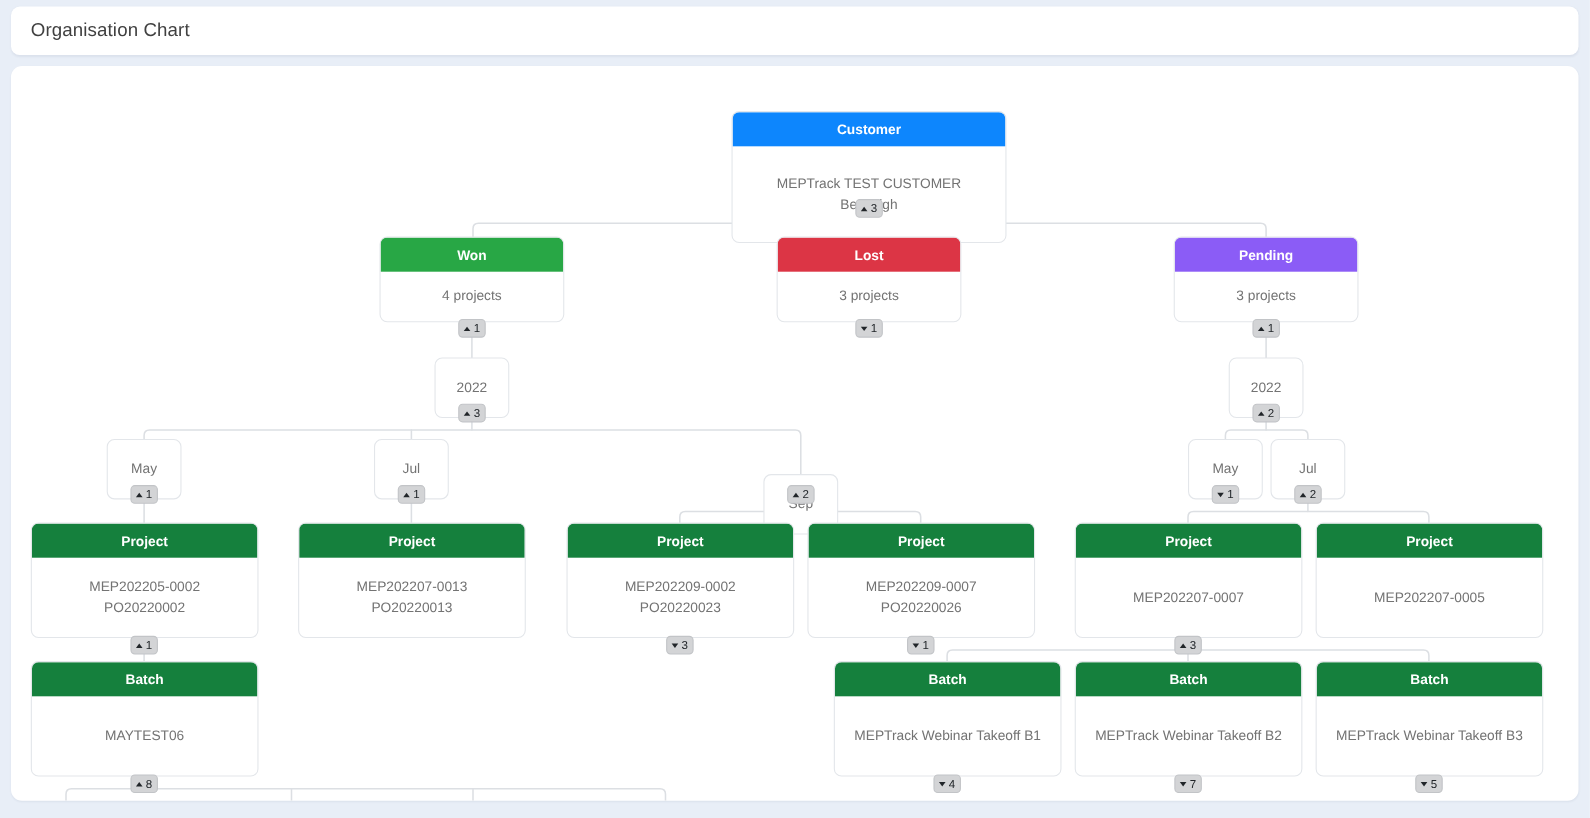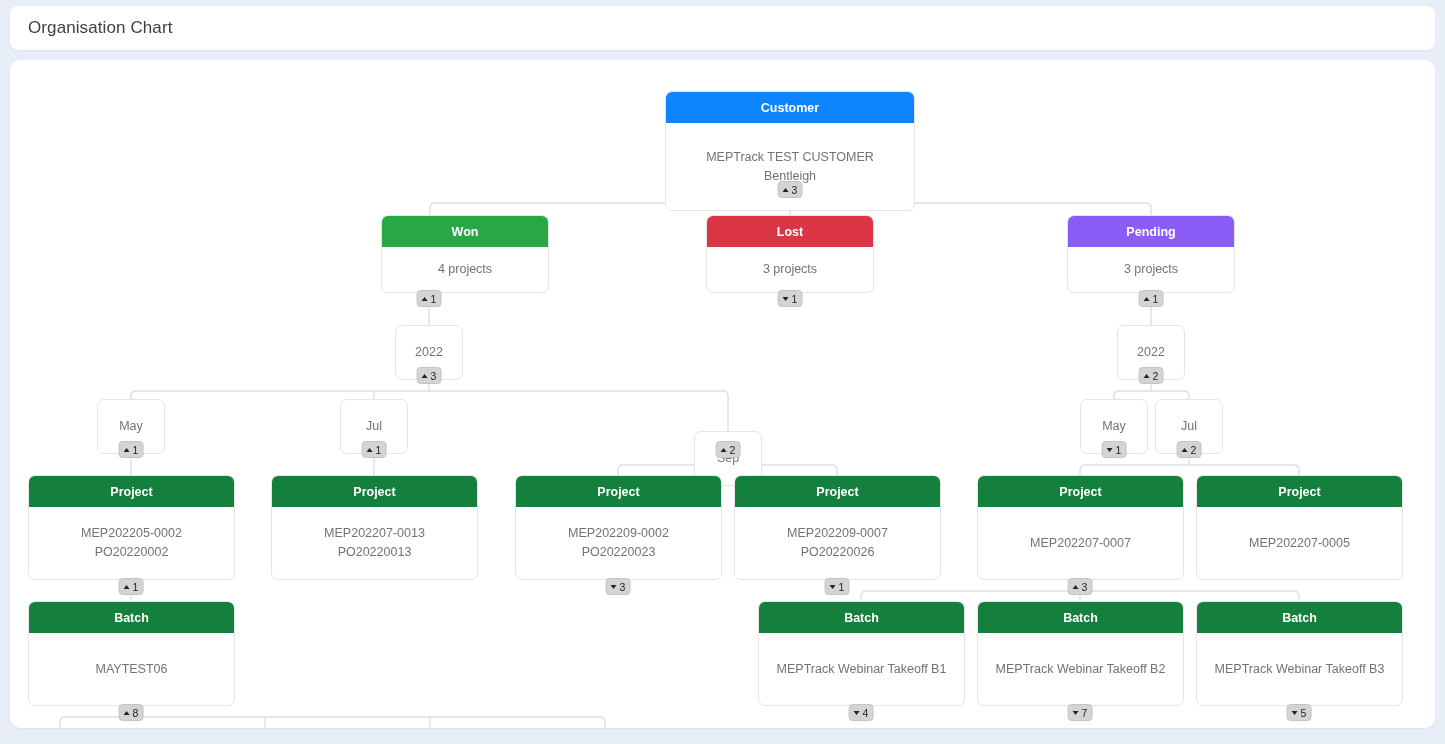--- a/index.html
+++ b/index.html
@@ -235,35 +235,35 @@
           <path d="M1070,520 L1070,531"></path>
           <path d="M1070,531 L1070,558"></path>
 
           <path d="M121,646 L121,657"></path>
           <path d="M50,668 L50,662 Q50,657 55,657 L590,657 Q595,657 595,662 L595,668"></path>
           <path d="M255,657 L255,668"></path>
           <path d="M420,657 L420,668"></path>
         </g>
       </svg>
 
-      <div class="node" style="left:655px; top:31px; width:250px; height:120px;">
+      <div class="node" style="left:655px; top:41px; width:250px; height:120px;">
         <div class="node-head blue">Customer</div>
         <div class="node-body">
           <div>
             <div>MEPTrack TEST CUSTOMER</div>
             <div>Bentleigh</div>
           </div>
         </div>
       </div>
       <div class="badge" style="left:780px; top:121px;">
         <span class="chev up"></span>
         <span>3</span>
       </div>
 
-      <div class="node" style="left:335px; top:155px; width:168px; height:78px;margin-left:36px;">
+      <div class="node" style="left:335px; top:155px; width:168px; height:78px;">
         <div class="node-head green">Won</div>
         <div class="node-body">4 projects</div>
       </div>
       <div class="badge" style="left:419px; top:230px;">
         <span class="chev up"></span>
         <span>1</span>
       </div>
 
       <div class="node" style="left:696px; top:155px; width:168px; height:78px;">
         <div class="node-head red">Lost</div>

